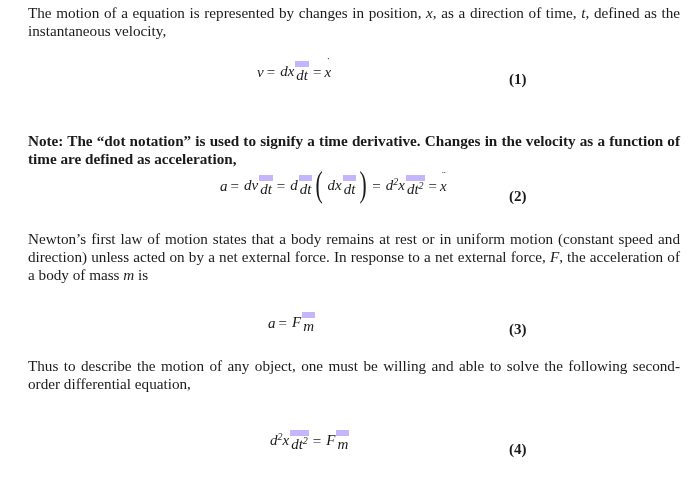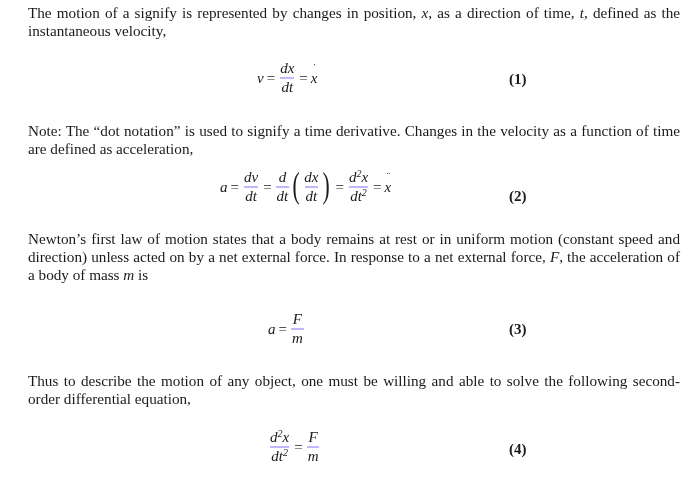--- a/index.html
+++ b/index.html
@@ -3,50 +3,50 @@
 <meta charset="utf-8">
 <style>
   html, body { margin: 0; padding: 0; background: #ffffff; }
   body { width: 689px; height: 502px; position: relative; overflow: hidden;
          font-family: "Liberation Serif", "DejaVu Serif", serif; color: #1a1a1a; }
   .para { position: absolute; left: 28px; width: 652px; font-size: 15.2px; line-height: 18px;
           text-align: justify; }
   .para i { font-style: italic; }
   .eq { position: absolute; font-size: 15px; display: flex; align-items: center; font-style: italic; }
   .eq .op { font-style: normal; margin: 0 3px; }
-  .frac { display: inline-flex; flex-direction: column; align-items: center; margin: 0 1px; line-height: 15px; }
+  .frac { display: inline-flex; flex-direction: row; align-items: center; margin: 0 1px; line-height: 15px; }
   .frac .num { padding: 0 1px 1px; }
-  .frac .den { border-top: 2px solid #c4b5fd; padding: 1px 1px 0; }
+  .frac .den { border-top: 6px solid #c4b5fd; padding: 1px 1px 0; }
   .paren { font-style: normal; font-size: 36px; font-weight: 100; line-height: 36px; transform: scaleX(0.6); margin-top: -4px; }
   .eqnum { position: absolute; font-size: 15px; font-weight: bold; }
   sup { font-size: 10px; vertical-align: 5px; line-height: 0; }
   .dot { position: relative; display: inline-block; }
   .dot::before { content: attr(data-dots); position: absolute; top: -9px; left: 0; right: 0; text-align: center;
                  font-size: 11px; font-style: normal; letter-spacing: -1px; }
 </style>
 </head>
 <body>
 
 <div class="para" style="top:4px;">
-  <span>The motion of a signify is represented by changes in position, </span><i>x</i><span>, as a direction of time, </span><i>t</i><span>, defined as the instantaneous velocity,</span>
+  <span>The motion of a equation is represented by changes in position, </span><i>x</i><span>, as a direction of time, </span><i>t</i><span>, defined as the instantaneous velocity,</span>
 </div>
 
 <div class="eq" style="left:257px; top:61px;">
   <span>v</span>
   <span class="op">=</span>
   <span class="frac">
     <span class="num">dx</span>
     <span class="den">dt</span>
   </span>
   <span class="op">=</span>
   <span class="dot" data-dots="˙">x</span>
 </div>
 <div class="eqnum" style="left:509px; top:71px;">(1)</div>
 
-<div class="para" style="top:122px;">Note: The “dot notation” is used to signify a time derivative.  Changes in the velocity as a function of time are defined as acceleration,</div>
+<div class="para" style="top:132px;font-weight:bold;">Note: The “dot notation” is used to signify a time derivative.  Changes in the velocity as a function of time are defined as acceleration,</div>
 
 <div class="eq" style="left:220px; top:170px;">
   <span>a</span>
   <span class="op">=</span>
   <span class="frac">
     <span class="num">dv</span>
     <span class="den">dt</span>
   </span>
   <span class="op">=</span>
   <span class="frac">
@@ -76,21 +76,21 @@
 <div class="eq" style="left:268px; top:312px;">
   <span>a</span>
   <span class="op">=</span>
   <span class="frac">
     <span class="num">F</span>
     <span class="den">m</span>
   </span>
 </div>
 <div class="eqnum" style="left:509px; top:321px;">(3)</div>
 
-<div class="para" style="top:372px;">Thus to describe the motion of any object, one must be willing and able to solve the following second-order differential equation,</div>
+<div class="para" style="top:357px;">Thus to describe the motion of any object, one must be willing and able to solve the following second-order differential equation,</div>
 
 <div class="eq" style="left:268px; top:430px;">
   <span class="frac">
     <span class="num"><span>d</span><sup>2</sup><span>x</span></span>
     <span class="den"><span>dt</span><sup>2</sup></span>
   </span>
   <span class="op">=</span>
   <span class="frac">
     <span class="num">F</span>
     <span class="den">m</span>

